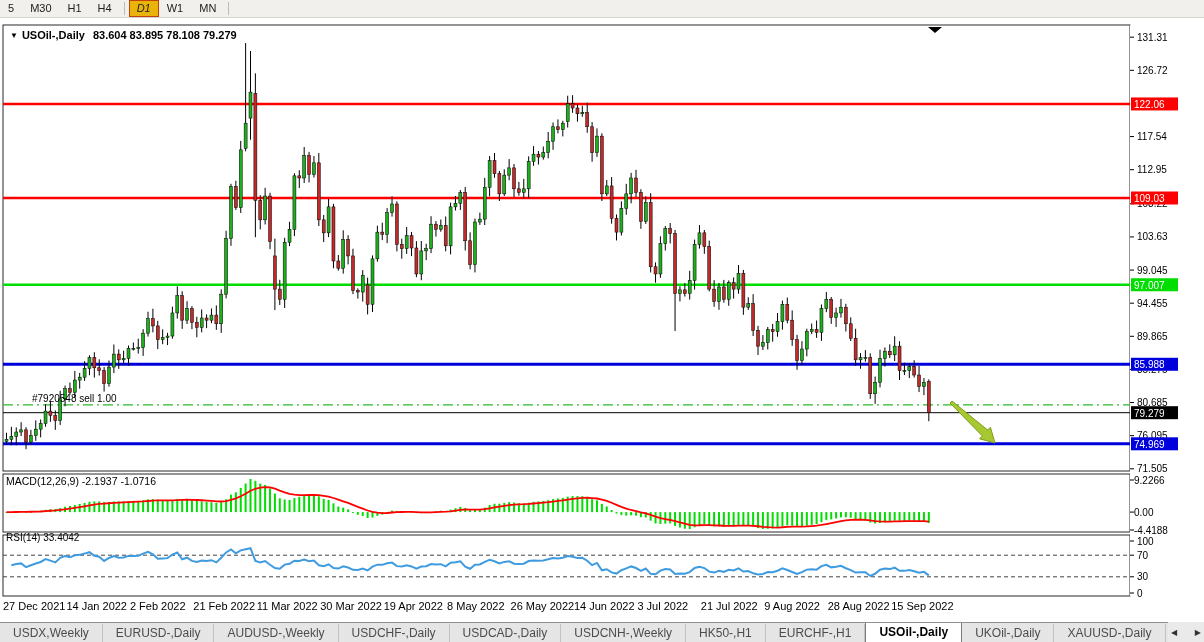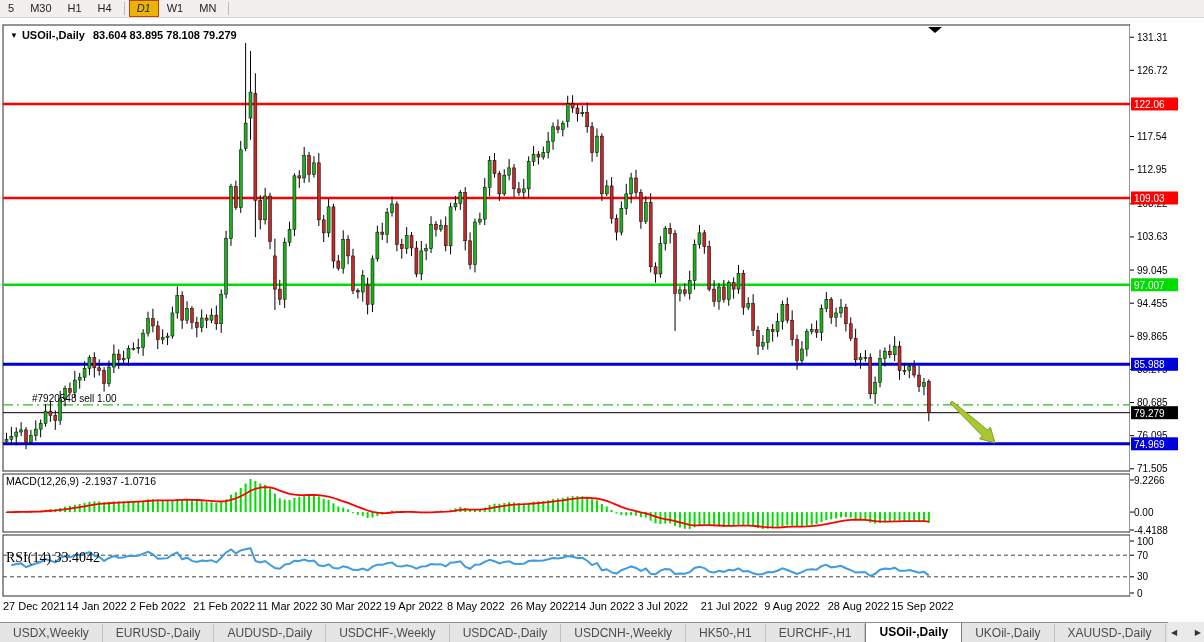--- a/index.html
+++ b/index.html
@@ -17,21 +17,21 @@
   .tfbtn{padding:0 7px;height:15px;line-height:15px;border:1px solid transparent;cursor:default;}
   .tfbtn.active{background:#eab308;border:1px solid #c2410c;font-style:italic;}
   .tfsep{width:1px;height:13px;background:#bdbbb2;margin:0 4px;}
   
   .ovl{position:absolute;z-index:3;color:#000;white-space:nowrap;}
   .title-row{left:10px;top:29px;font-size:11px;font-weight:700;}
   .title-row .dd{font-size:8px;position:relative;top:-1px;margin-right:4px;}
   .title-row .sym{margin-right:8px;}
   .order-lbl{left:7px;top:393px;font-size:10px;margin-left:25px;}
   .macd-lbl{left:6px;top:475px;font-size:10.5px;}
-  .rsi-lbl{left:6px;top:550px;font-size:14px;font-family:Liberation Serif, serif;}
+  .rsi-lbl{left:6px;top:532px;font-size:10px;}
   
   #chart-svg{position:absolute;left:0;top:0;z-index:1;}
   
   .tabs{
     position:absolute;left:0;top:622px;width:1204px;height:20px;
     background:#e5e5e5;border-top:1px solid #8f8f8f;
     display:flex;align-items:flex-end;white-space:nowrap;overflow:hidden;
     font-size:12px;color:#4c4c4c;z-index:5;
   }
   .tab{
@@ -725,22 +725,22 @@
 <div class="ovl title-row">
   <span class="dd">▼</span><span class="sym">USOil-,Daily</span><span>83.604 83.895 78.108 79.279</span>
 </div>
 <div class="ovl order-lbl">#7920548 sell 1.00</div>
 <div class="ovl macd-lbl">MACD(12,26,9) -2.1937 -1.0716</div>
 <div class="ovl rsi-lbl">RSI(14) 33.4042</div>
 
 <div class="tabs" id="tab-bar">
     <div class="tab">USDX,Weekly</div>
     <div class="tab">EURUSD-,Daily</div>
-    <div class="tab">AUDUSD-,Daily</div>
-    <div class="tab">USDCHF-,Weekly</div>
+    <div class="tab">AUDUSD-,Weekly</div>
+    <div class="tab">USDCHF-,Daily</div>
     <div class="tab">USDCAD-,Daily</div>
     <div class="tab">USDCNH-,Weekly</div>
     <div class="tab">HK50-,H1</div>
     <div class="tab">EURCHF-,H1</div>
     <div class="tab active">USOil-,Daily</div>
     <div class="tab">UKOil-,Daily</div>
     <div class="tab">XAUUSD-,Daily</div>
     <div class="tab">UKOil-,Da</div>
   </div>
 <div class="tabarrows">

